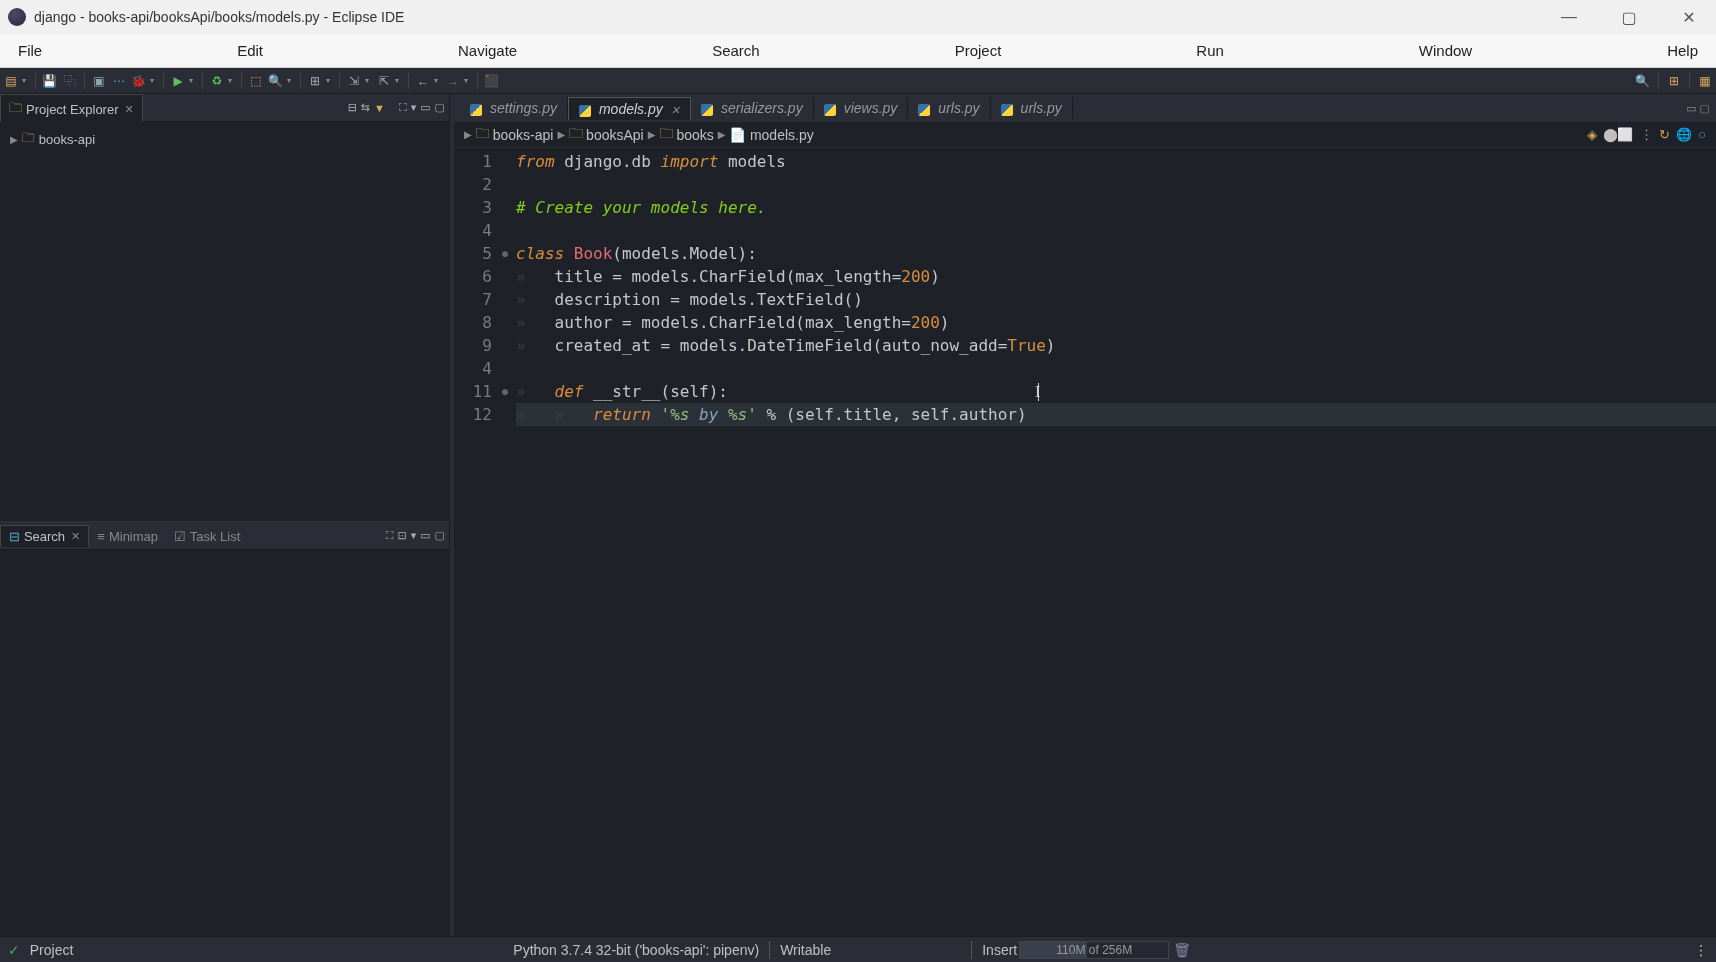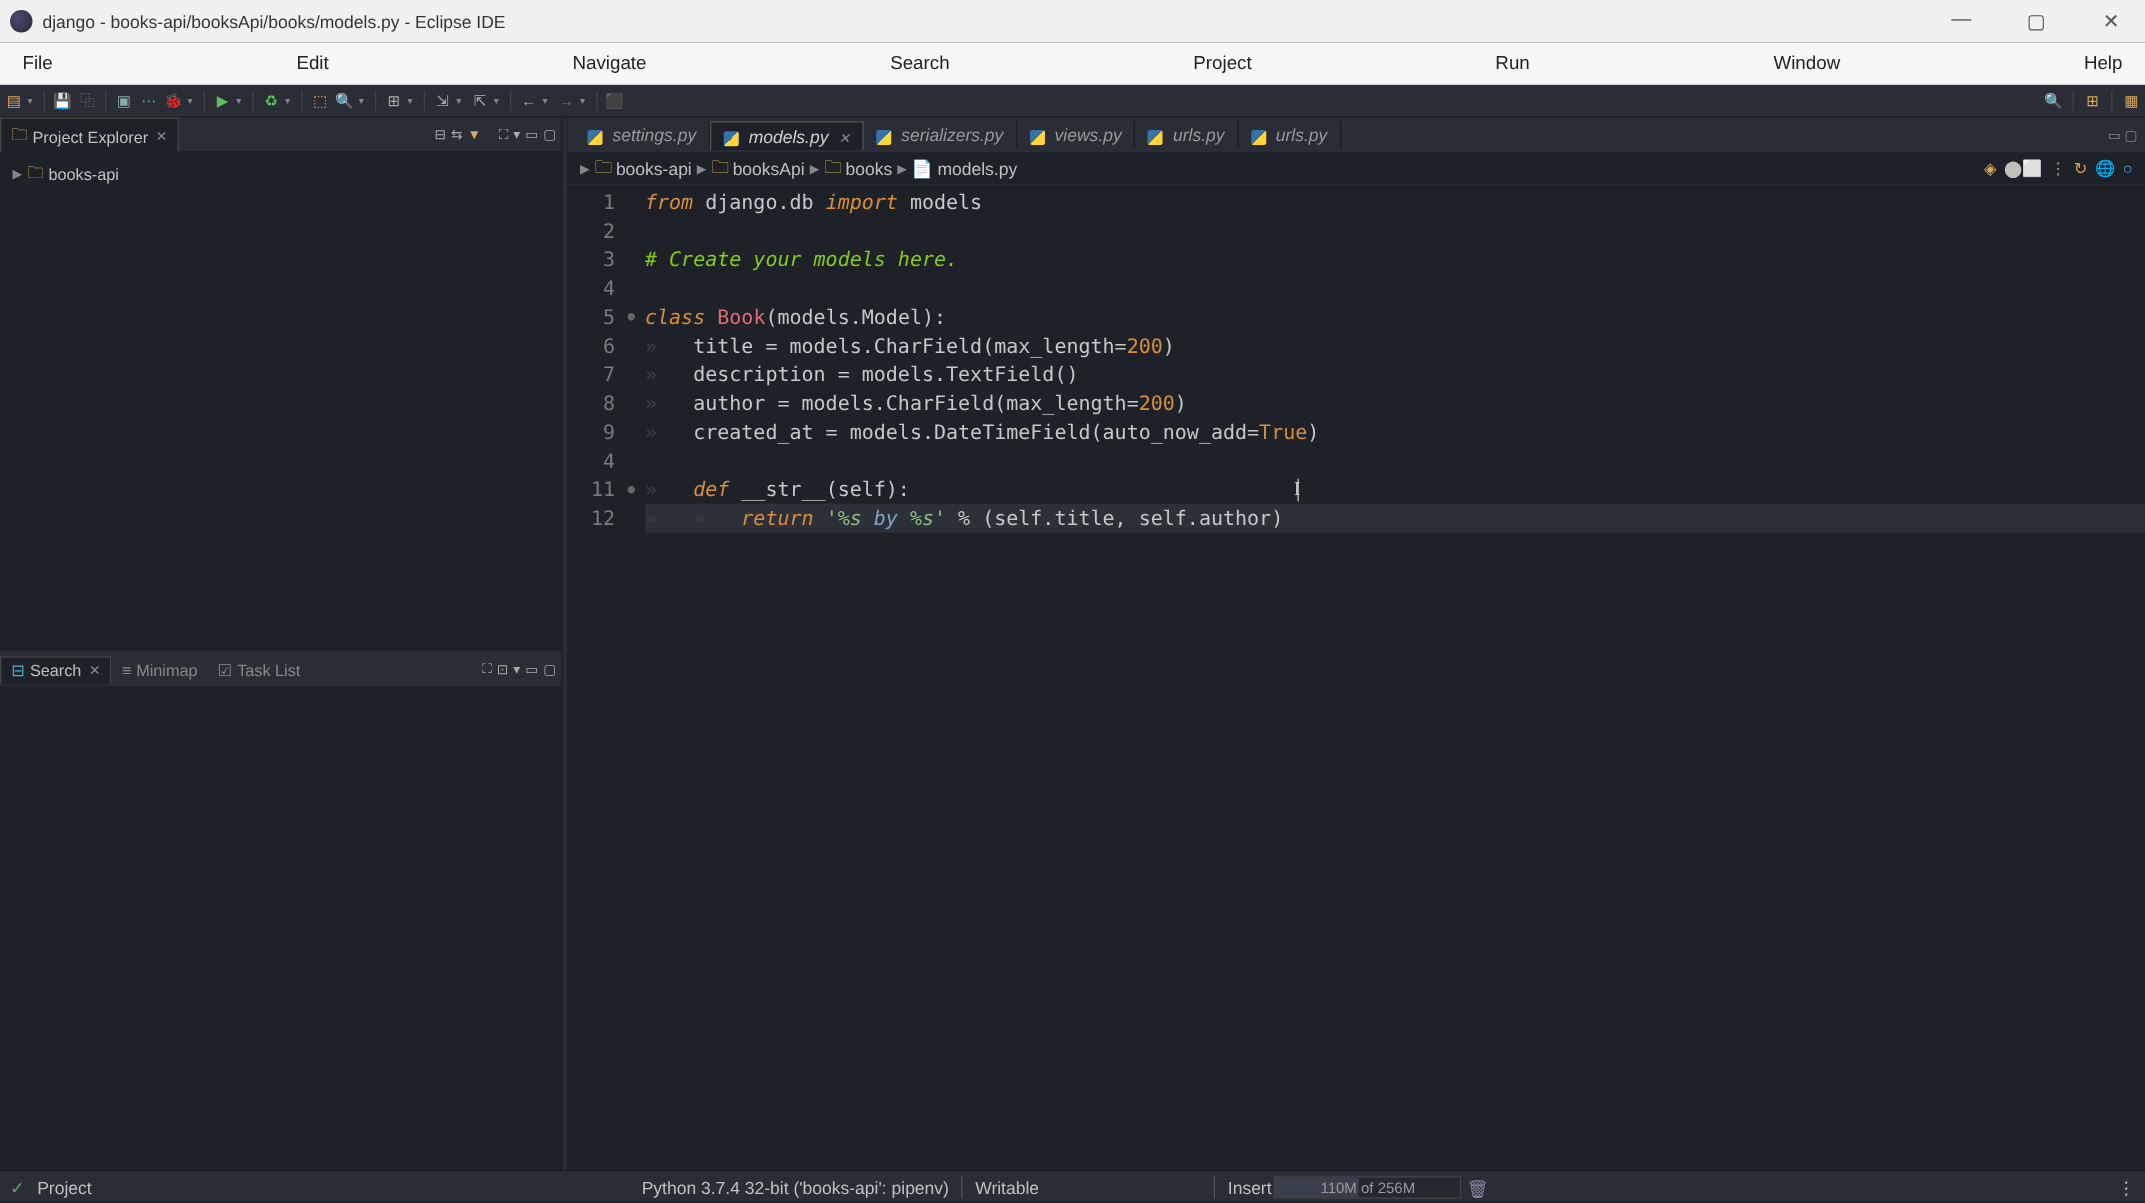--- a/index.html
+++ b/index.html
@@ -75,21 +75,21 @@
 .num { color: #d98e3c; }
 .id { color: #c5c8c6; }
 .ws { color: #3a3e48; }
 .txt-cursor { display:inline-block; width:1px; height:18px; background:#ccc; position:absolute; top:235px; left:584px; }
 .txt-cursor::before{content:'I'; color:#ccc; position:absolute; top:-3px; left:-3px; font-family:serif;}
 
 
 .statusbar { background: #2b2d36; height: 26px; display: flex; align-items: center; padding: 0 8px; font-size: 14px; border-top: 1px solid #1a1c22; color: #c0c0c0; }
 .statusbar .region { padding: 0 10px; }
 .statusbar .sep-v { width: 1px; height: 18px; background: #555; }
-.statusbar .mem { display: flex; align-items: flex-end; gap: 4px; }
+.statusbar .mem { display: flex; align-items: center; gap: 4px; }
 .statusbar .mem-bar { width: 150px; height: 18px; background: #252831; position: relative; border: 1px solid #444; display: flex; align-items: center; justify-content: center; font-size: 12px; color: #999; }
 .statusbar .mem-bar .fill { position: absolute; left: 0; top: 0; bottom: 0; width: 45%; background: #3a3f4c; }
 .statusbar .mem-bar .mem-txt { position: relative; }
 .statusbar .right-status { margin-left: auto; display:flex; gap:4px;}
 
 .check-icon { color: #4caf50; }
 </style>
 </head>
 <body>
 

